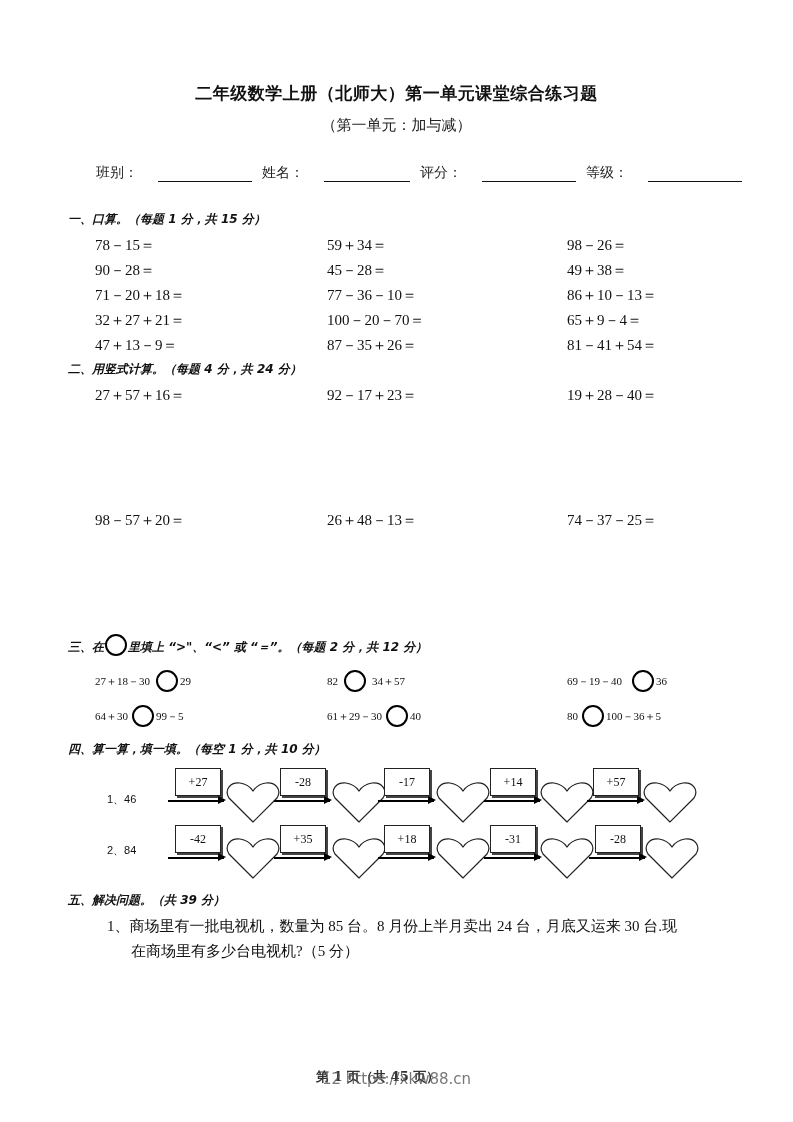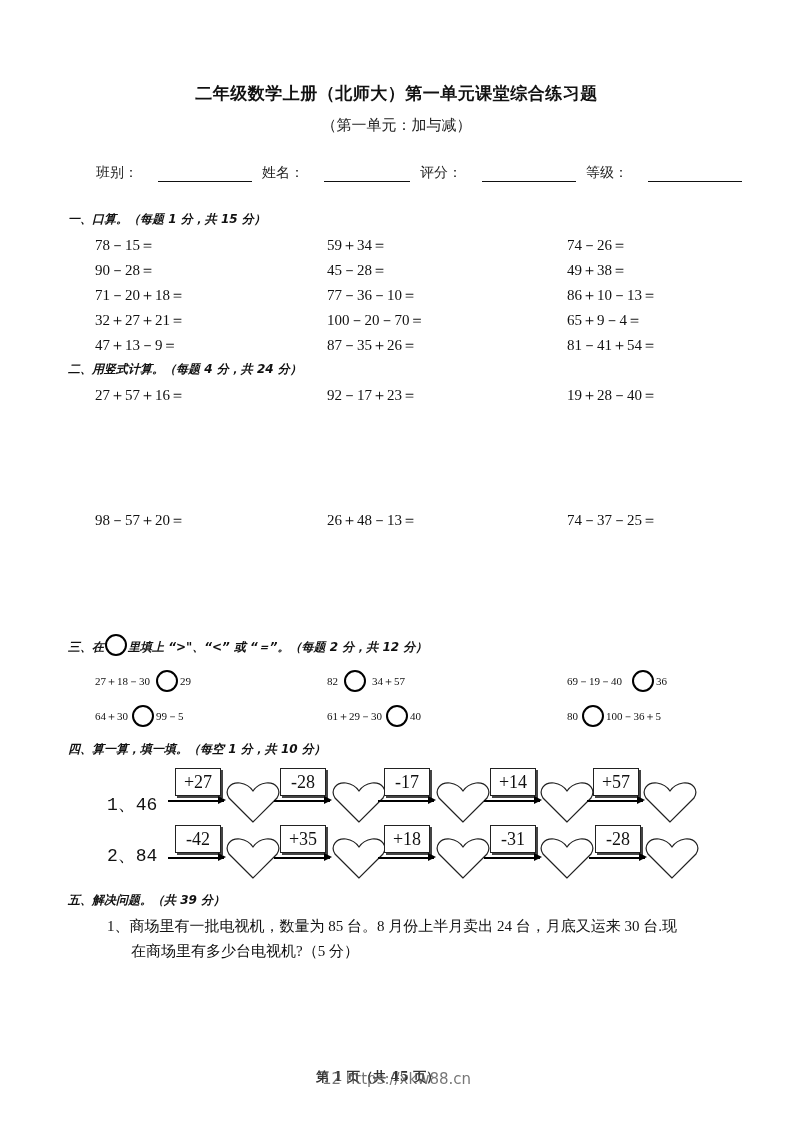--- a/index.html
+++ b/index.html
@@ -12,23 +12,23 @@
   .info-row { top: 164px; left: 96px; font-size: 14px; color: #222; display: flex; gap: 0; }
   .info-item { display: flex; align-items: flex-end; margin-right: 10px; gap: 16px; }
   .info-line { display: inline-block; border-bottom: 1px solid #111; height: 16px; margin-left: 4px; }
   .sec-h { font-family: "DejaVu Sans", sans-serif; font-weight: bold; font-size: 12px; left: 68px; font-style: italic; }
   .expr { font-size: 15px; color: #111; font-family: "Liberation Serif", serif; }
   .circ { display: inline-block; width: 22px; height: 22px; border: 2px solid #000; border-radius: 50%;
           vertical-align: middle; margin: 0 2px; box-sizing: border-box; }
   .hdr-circ { display: inline-block; width: 22px; height: 22px; border: 2px solid #000; border-radius: 50%;
               vertical-align: middle; margin: 0 1px; box-sizing: border-box; position: relative; top: -2px; }
   .cmp { font-size: 11px; font-family: "Liberation Serif", serif; display: flex; align-items: center; }
-  .chain-label { font-size: 18px; font-family: Liberation Mono, monospace; }
+  .chain-label { font-size: 11px; font-family: Liberation Sans, sans-serif; }
   .op-box { position: absolute; width: 46px; height: 28px; border: 1px solid #222; background: #fff;
-            font-size: 18px; font-family: "Liberation Serif", serif; text-align: center; line-height: 26px;
+            font-size: 12px; font-family: "Liberation Serif", serif; text-align: center; line-height: 26px;
             box-shadow: 2px 2px 0 #444; box-sizing: border-box; }
   .arrow { position: absolute; height: 1.5px; background: #000; }
   .arrow::after { content: ""; position: absolute; right: -2px; top: -4px; border-left: 8px solid #000;
                   border-top: 4.5px solid transparent; border-bottom: 4.5px solid transparent; }
   .heart { position: absolute; width: 54px; height: 44px; }
   .problem { font-size: 15px; line-height: 25px; font-family: "Liberation Serif", serif; }
   .footer { top: 1068px; left: 316px; font-size: 13px; color: #333; font-weight: bold; }
   .watermark { top: 1070px; left: 322px; font-size: 15px; color: #555; font-family: "DejaVu Sans", sans-serif; opacity: 0.8; }
 </style>
 </head>
@@ -53,21 +53,21 @@
   <div class="info-item">
     <span>等级：</span>
     <span class="info-line" style="width:94px"></span>
   </div>
 </div>
 
 <div class="abs sec-h" style="top:211px">一、口算。（每题 1 分，共 15 分）</div>
 
 <div class="abs expr" style="top:236px;left:95px">78－15＝</div>
 <div class="abs expr" style="top:236px;left:327px">59＋34＝</div>
-<div class="abs expr" style="top:236px;left:567px">74－26＝</div>
+<div class="abs expr" style="top:236px;left:567px">98－26＝</div>
 
 <div class="abs expr" style="top:261px;left:95px">90－28＝</div>
 <div class="abs expr" style="top:261px;left:327px">45－28＝</div>
 <div class="abs expr" style="top:261px;left:567px">49＋38＝</div>
 
 <div class="abs expr" style="top:286px;left:95px">71－20＋18＝</div>
 <div class="abs expr" style="top:286px;left:327px">77－36－10＝</div>
 <div class="abs expr" style="top:286px;left:567px">86＋10－13＝</div>
 
 <div class="abs expr" style="top:311px;left:95px">32＋27＋21＝</div>

